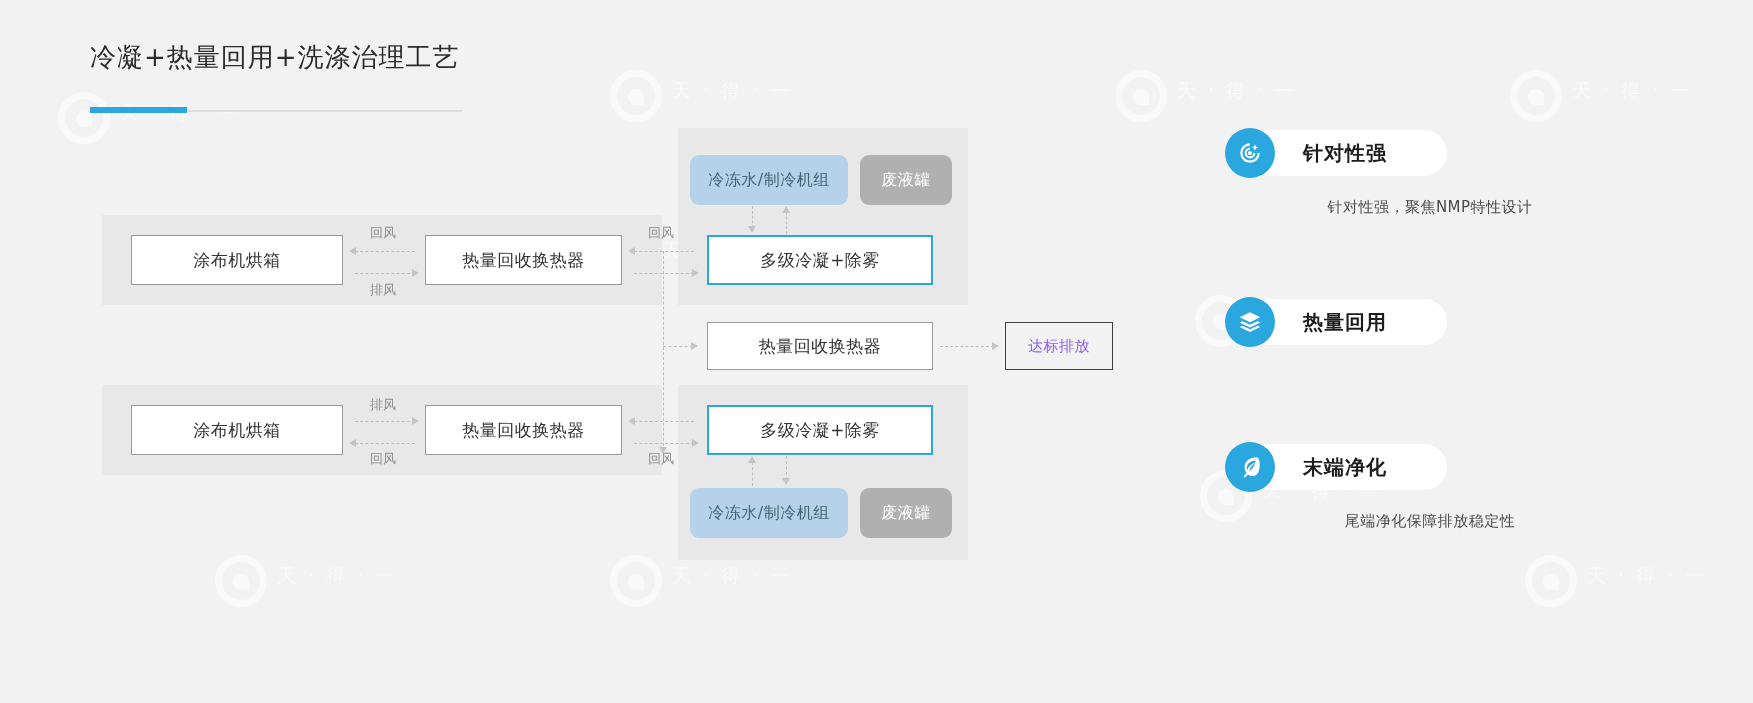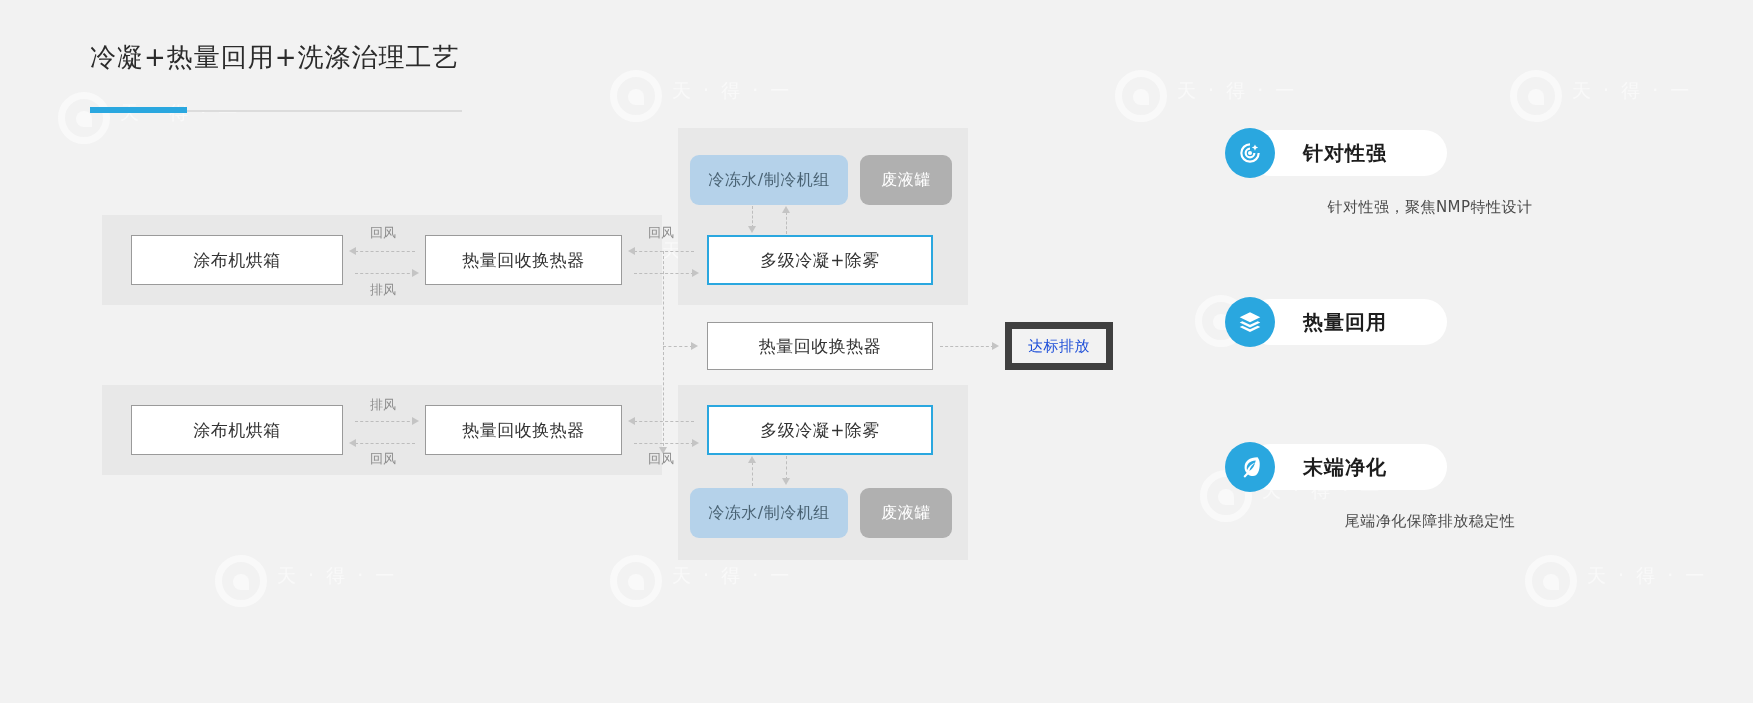--- a/index.html
+++ b/index.html
@@ -36,21 +36,21 @@
   
   #diagram{position:absolute;left:0;top:0;width:1180px;height:703px;}
   .band{position:absolute;background:#e8e8e8;}
   .node{
     position:absolute;box-sizing:border-box;background:#ffffff;
     border:1px solid #9a9a9a;display:flex;align-items:center;justify-content:center;
     font-size:17px;color:#333;letter-spacing:.5px;white-space:nowrap;
     font-family:"DejaVu Sans","Liberation Sans",sans-serif;
   }
   .node.blue{border:2px solid #2aa7df;}
-  .node.ghost{border:7px solid #404040;background:#f2f2f2;color:#1d4ed8;font-size:15px;}
+  .node.ghost{border:1px solid #404040;background:#f2f2f2;color:#8b5cf6;font-size:15px;}
   .pill{
     position:absolute;box-sizing:border-box;border-radius:9px;
     display:flex;align-items:center;justify-content:center;
     font-size:16px;letter-spacing:.5px;white-space:nowrap;
     font-family:"DejaVu Sans","Liberation Sans",sans-serif;
   }
   .pill.lblue{background:#b5d2ea;color:#4a6374;}
   .pill.gray{background:#b0b0b0;color:#ffffff;}
   .flabel{
     position:absolute;font-size:13px;color:#8d8d8d;white-space:nowrap;

